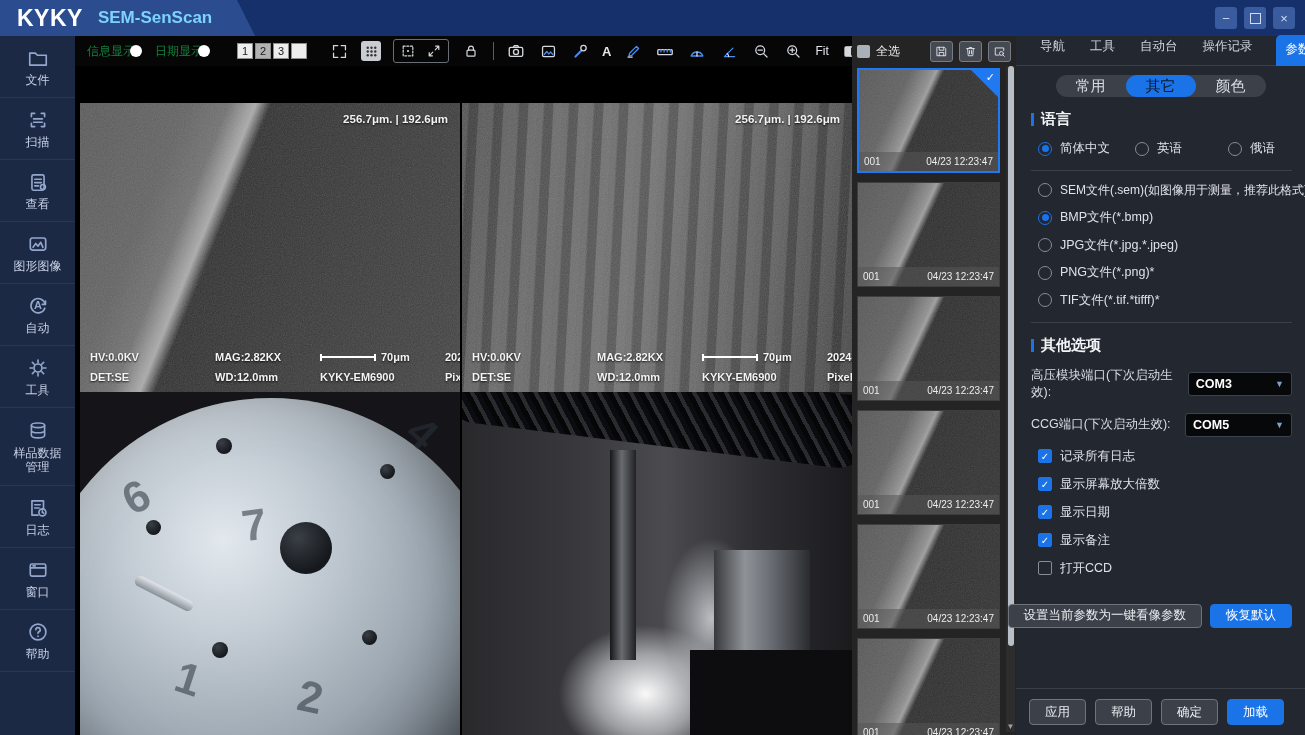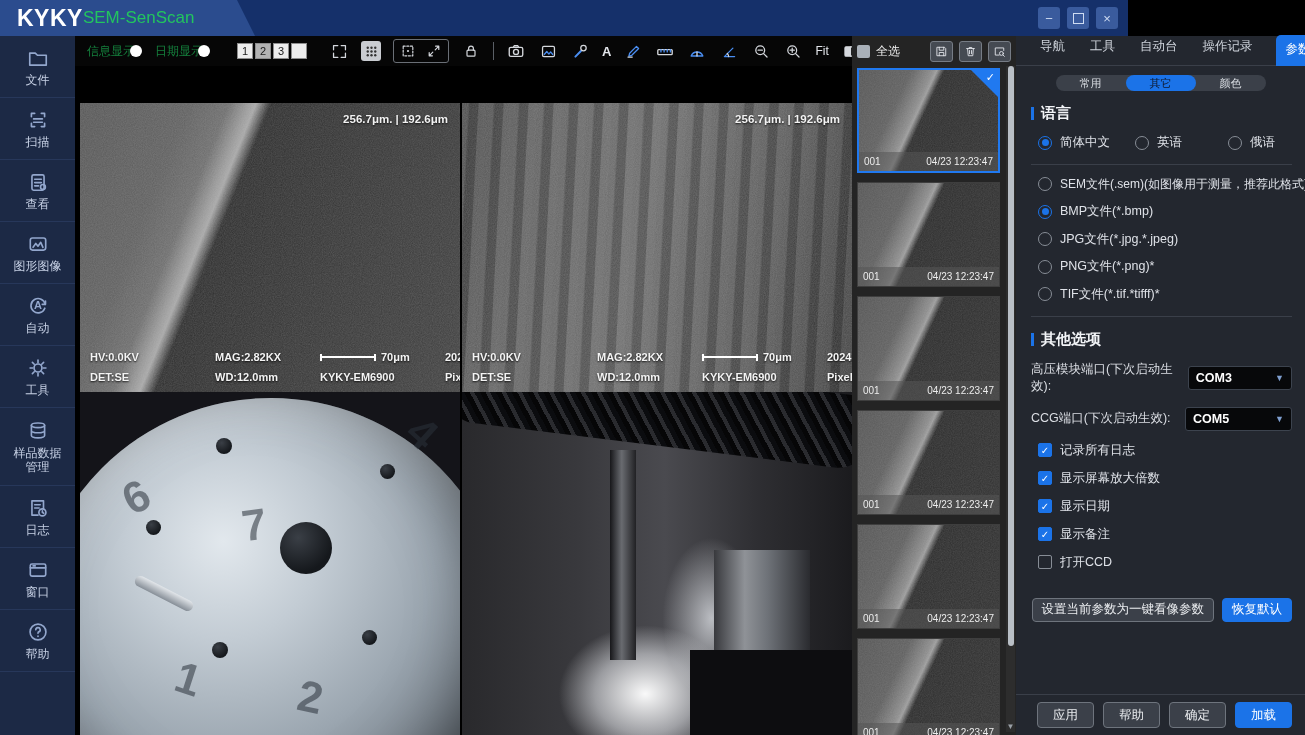--- a/index.html
+++ b/index.html
@@ -1,24 +1,24 @@
 <!DOCTYPE html>
 <html><head>
 <meta charset="utf-8">
 <title>SEM-SenScan</title>
 <style>
   html,body{margin:0;padding:0;background:#000;}
   .app{position:relative;width:1305px;height:735px;overflow:hidden;background:#000;
        font-family:"Liberation Sans","DejaVu Sans",sans-serif;color:#e8eaee;-webkit-font-smoothing:antialiased;}
   
-  .titlebar{position:absolute;left:0;top:0;width:1128px;height:36px;background:#15306a;}
+  .titlebar{position:absolute;left:0;top:0;width:1305px;height:36px;background:#15306a;}
   .logo-plate{position:absolute;left:0;top:0;width:270px;height:36px;background:#2b4c8e;
               clip-path:polygon(0 0,237px 0,255px 36px,0 36px);display:flex;align-items:center;}
   .logo{font-weight:800;font-size:23px;letter-spacing:.5px;color:#fff;margin-left:17px;}
-  .app-name{font-size:17px;color:#22c55e;font-weight:400;}
+  .app-name{font-size:17px;color:#7dd3fc;margin-left:15px;font-weight:700;}
   .win-controls{position:absolute;right:10px;top:7px;display:flex;gap:7px;}
   .win-btn{width:22px;height:22px;background:#3a5b9d;border-radius:3px;display:flex;align-items:center;justify-content:center;color:#cfdcf2;font-size:13px;}
   .maxbox{width:9px;height:9px;border:1.5px solid #cfdcf2;}
   
   .sidebar{position:absolute;left:0;top:36px;width:75px;height:699px;background:#1c2945;display:flex;flex-direction:column;}
   .side-item{height:61px;border-bottom:1px solid #27375a;display:flex;flex-direction:column;align-items:center;justify-content:center;gap:4px;color:#c6d0e4;font-size:12px;line-height:14px;text-align:center;}
   .side-item.tall{height:77px;}
   .side-item svg{stroke:#93a7cd;fill:none;stroke-width:1.5;stroke-linecap:round;stroke-linejoin:round;}
   .side-item .qm{stroke:none;fill:#93a7cd;font-size:10px;font-weight:700;}
   
@@ -87,43 +87,43 @@
   .corner-check{position:absolute;top:1px;right:3px;color:#fff;font-size:11px;font-weight:700;}
   .thumb-label{position:absolute;left:0;right:0;bottom:0;height:19px;background:rgba(85,85,85,.55);display:flex;align-items:center;justify-content:space-between;padding:0 5px;font-size:10px;color:#ececec;}
   .thumb-scroll{position:absolute;right:1px;top:30px;width:9px;height:666px;background:#2d2d2d;}
   .scroll-thumb{position:absolute;left:1.5px;top:0;width:6px;height:580px;border-radius:3px;background:#b9bfc6;}
   .scroll-arrow{position:absolute;left:0;bottom:1px;width:9px;text-align:center;font-size:8px;color:#9aa0a6;}
   
   .rp{position:absolute;left:1016px;top:36px;width:289px;height:699px;background:#23272f;box-sizing:border-box;}
   .rp-tabs{height:30px;display:flex;align-items:center;border-bottom:1px solid #3a3f49;font-size:12.5px;color:#cfd4dc;padding-left:22px;box-sizing:border-box;}
   .rp-tab{padding:0 2px 8px;margin-right:21px;white-space:nowrap;}
   .rp-tab.active{background:#1b73e8;color:#fff;border-radius:5px 5px 0 0;padding:6px 10px 8px;margin:0 3px 0 0;}
-  .seg{margin:9px auto 0;width:210px;height:16px;background:#3b4049;border-radius:13px;display:flex;font-size:11px;color:#d8dce2;}
+  .seg{margin:9px auto 0;width:210px;height:22px;background:#3b4049;border-radius:13px;display:flex;font-size:15px;color:#d8dce2;}
   .seg-item{flex:1;display:flex;align-items:center;justify-content:center;border-radius:13px;}
   .seg-item.active{background:#1b73e8;color:#0f172a;}
   .sec-h{display:flex;align-items:center;gap:7px;margin:13px 0 0 15px;font-size:15px;font-weight:700;color:#f2f4f7;}
   .sec-bar{width:3px;height:13px;background:#1b73e8;flex:none;}
   .lang-row{display:flex;margin:11px 16px 0 22px;}
   .lang-opt{display:flex;align-items:center;gap:8px;font-size:12.5px;color:#dfe2e8;}
   .lang-opt:nth-child(1){width:97px;} .lang-opt:nth-child(2){width:93px;}
   .radio{width:14px;height:14px;border-radius:50%;border:1.5px solid #878d96;box-sizing:border-box;display:flex;align-items:center;justify-content:center;flex:none;background:transparent;}
   .radio.sel{border-color:#1b73e8;}
   .radio .dot{width:7px;height:7px;border-radius:50%;background:#1b73e8;}
   .divider{height:1px;background:#3a3f49;margin:13px 13px 0 15px;}
   .fmt-row{display:flex;align-items:center;gap:8px;margin:10.5px 0 0 22px;font-size:12.5px;color:#dfe2e8;white-space:nowrap;}
   .port-row{display:flex;align-items:center;margin:12px 13px 0 15px;font-size:12.5px;color:#dbdee4;}
   .select{margin-left:auto;width:107px;height:24px;background:#07080a;border:1px solid #3c434e;border-radius:3px;display:flex;align-items:center;padding:0 7px;box-sizing:border-box;color:#fff;font-size:12.5px;font-weight:600;}
   .caret{margin-left:auto;color:#7f9fd0;font-size:9px;}
   .check-row{display:flex;align-items:center;gap:8px;margin:11px 0 0 22px;font-size:12.5px;color:#dfe2e8;}
   .cb{width:14px;height:14px;border-radius:2px;border:1.5px solid #878d96;box-sizing:border-box;display:flex;align-items:center;justify-content:center;font-size:10px;color:#fff;flex:none;}
   .cb.on{background:#1b73e8;border-color:#1b73e8;}
   .preset-row{display:flex;gap:8px;margin:27px 13px 0 0;justify-content:flex-end;}
-  .btn{height:24px;padding:0 9px;background:#3b4049;border:1px solid #6e747d;border-radius:4px;color:#eaecef;font-size:12.5px;display:flex;align-items:center;justify-content:center;white-space:nowrap;box-sizing:border-box;}
+  .btn{height:24px;padding:0 15px;background:#3b4049;border:1px solid #6e747d;border-radius:4px;color:#eaecef;font-size:12.5px;display:flex;align-items:center;justify-content:center;white-space:nowrap;box-sizing:border-box;}
   .btn.primary{background:#1b73e8;border-color:#1b73e8;color:#fff;}
-  .rp-bottom{position:absolute;left:0;right:0;bottom:0;height:41px;border-top:1px solid #3a3f49;display:flex;align-items:center;justify-content:flex-end;gap:9px;padding:0 13px;box-sizing:border-box;}
+  .rp-bottom{position:absolute;left:0;right:0;bottom:0;height:47px;border-top:1px solid #3a3f49;display:flex;align-items:center;gap:9px;padding:0 13px;box-sizing:border-box;}
   .rp-bottom .btn{width:57px;height:26px;}
 </style>
 </head>
 <body>
 
 <svg width="0" height="0" style="position:absolute">
   <filter id="grainF">
     <feTurbulence type="fractalNoise" baseFrequency="0.9" numOctaves="2" stitchTiles="stitch"></feTurbulence>
     <feColorMatrix type="matrix" values="0 0 0 0 0.62 0 0 0 0 0.62 0 0 0 0 0.62 0 0 0 0.45 0"></feColorMatrix>
   </filter>

